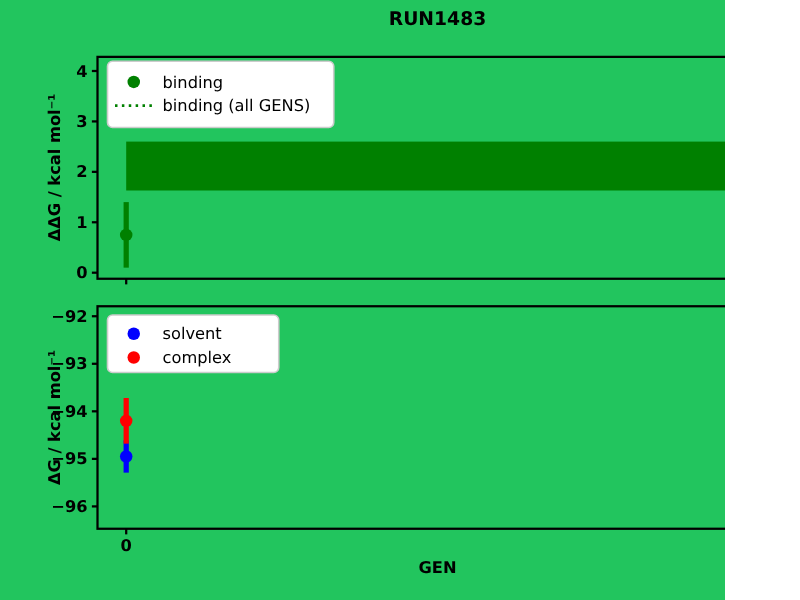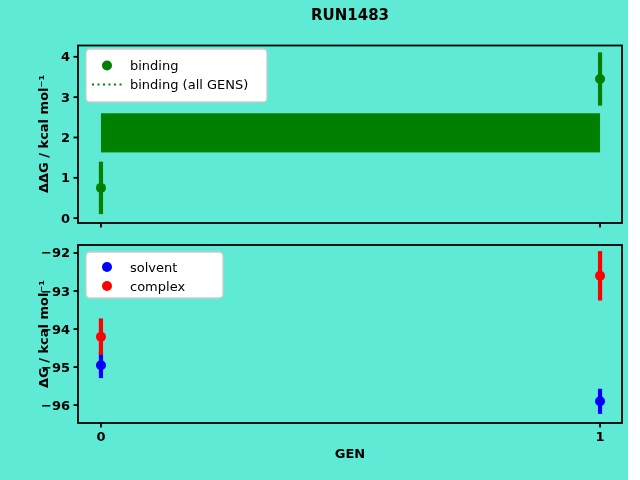--- a/index.html
+++ b/index.html
@@ -1,16 +1,16 @@
 <!DOCTYPE html>
 <html><head>
 <meta charset="utf-8">
 <style>
   html,body{margin:0;padding:0;background:#fff;}
-  .figure{position:relative;width:628px;height:480px;background:#5eead4;font-family:"DejaVu Sans",sans-serif;overflow:hidden;}
+  .figure{position:relative;width:580px;height:480px;background:#22c55e;font-family:"DejaVu Sans",sans-serif;overflow:hidden;}
   svg{display:block;}
   text{fill:#000;}
   .title{font:700 15px "DejaVu Sans",sans-serif;}
   .axlabel{font:700 13px "DejaVu Sans",sans-serif;}
   .tick{font:700 13px "DejaVu Sans",sans-serif;}
   .legend-text{font:400 13px "DejaVu Sans",sans-serif;}
 </style>
 </head>
 <body>
 

